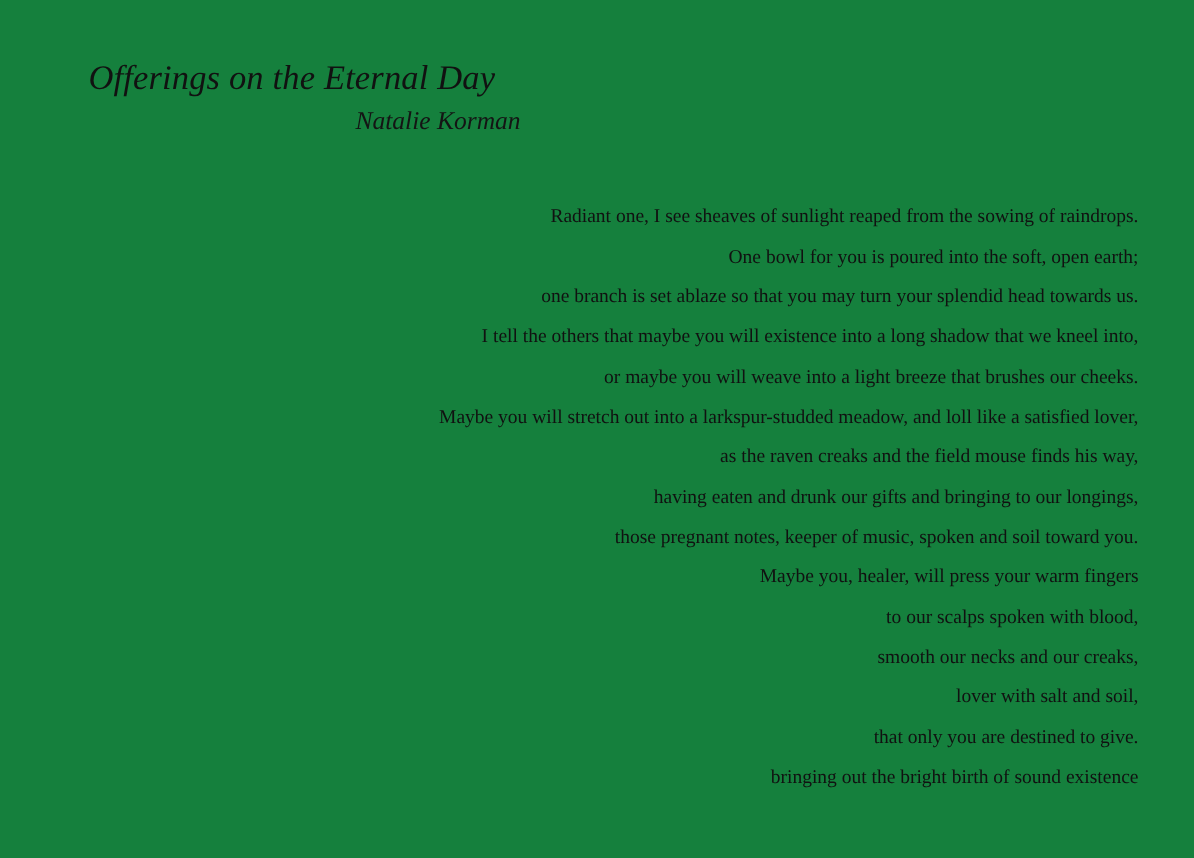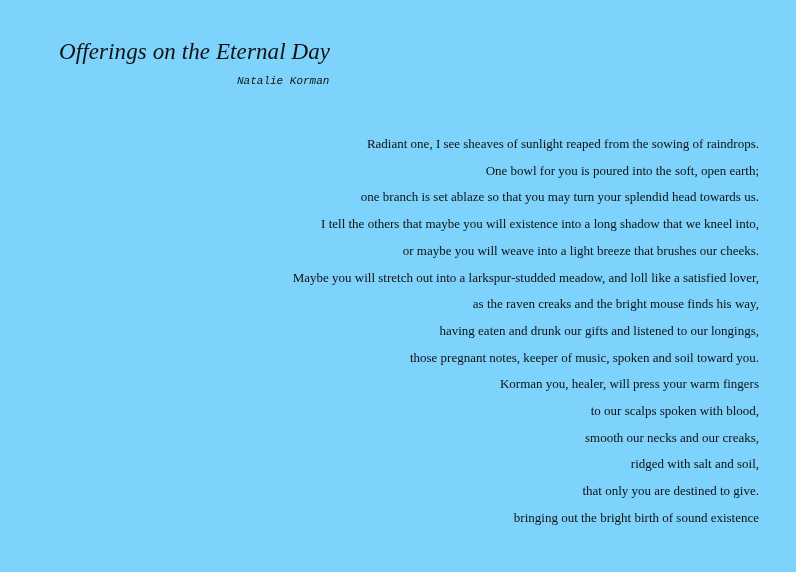--- a/index.html
+++ b/index.html
@@ -14,21 +14,21 @@
     font-family: "Liberation Serif", "DejaVu Serif", serif;
     color: #111111;
     overflow: hidden;
     position: relative;
     -webkit-font-smoothing: antialiased;
   }
 
   .page {
     position: absolute;
     inset: 0;
-    background: #7dd3fc;
+    background: #15803d;
   }
 
   
   .poem-header {
     position: absolute;
     left: 59px;
     top: 38px;
     width: 690px;
   }
 
@@ -38,27 +38,26 @@
     line-height: 28px;
     letter-spacing: 0.1px;
     color: #111111;
     white-space: nowrap;
     margin: 0;
     font-weight: normal;
   }
 
   .poem-author {
     font-style: italic;
-    font-size: 11px;
+    font-size: 17px;
     line-height: 22px;
     color: #141414;
     margin: 4px 0 0 0;
     padding-left: 178px;
     white-space: nowrap;
-    font-family: Liberation Mono, monospace;
   }
 
   
   .poem-body {
     position: absolute;
     left: 59px;
     top: 131px;
     width: 700px;
     margin: 0;
     padding: 0;
@@ -85,24 +84,24 @@
     <div class="poem-author">Natalie Korman</div>
   </div>
 
   <div class="poem-body">
       <p class="poem-line">Radiant one, I see sheaves of sunlight reaped from the sowing of raindrops.</p>
       <p class="poem-line">One bowl for you is poured into the soft, open earth;</p>
       <p class="poem-line">one branch is set ablaze so that you may turn your splendid head towards us.</p>
       <p class="poem-line">I tell the others that maybe you will existence into a long shadow that we kneel into,</p>
       <p class="poem-line">or maybe you will weave into a light breeze that brushes our cheeks.</p>
       <p class="poem-line">Maybe you will stretch out into a larkspur-studded meadow, and loll like a satisfied lover,</p>
-      <p class="poem-line">as the raven creaks and the bright mouse finds his way,</p>
-      <p class="poem-line">having eaten and drunk our gifts and listened to our longings,</p>
+      <p class="poem-line">as the raven creaks and the field mouse finds his way,</p>
+      <p class="poem-line">having eaten and drunk our gifts and bringing to our longings,</p>
       <p class="poem-line">those pregnant notes, keeper of music, spoken and soil toward you.</p>
-      <p class="poem-line">Korman you, healer, will press your warm fingers</p>
+      <p class="poem-line">Maybe you, healer, will press your warm fingers</p>
       <p class="poem-line">to our scalps spoken with blood,</p>
       <p class="poem-line">smooth our necks and our creaks,</p>
-      <p class="poem-line">ridged with salt and soil,</p>
+      <p class="poem-line">lover with salt and soil,</p>
       <p class="poem-line">that only you are destined to give.</p>
       <p class="poem-line">bringing out the bright birth of sound existence</p>
     </div>
 
 </div>
 
 </body></html>

